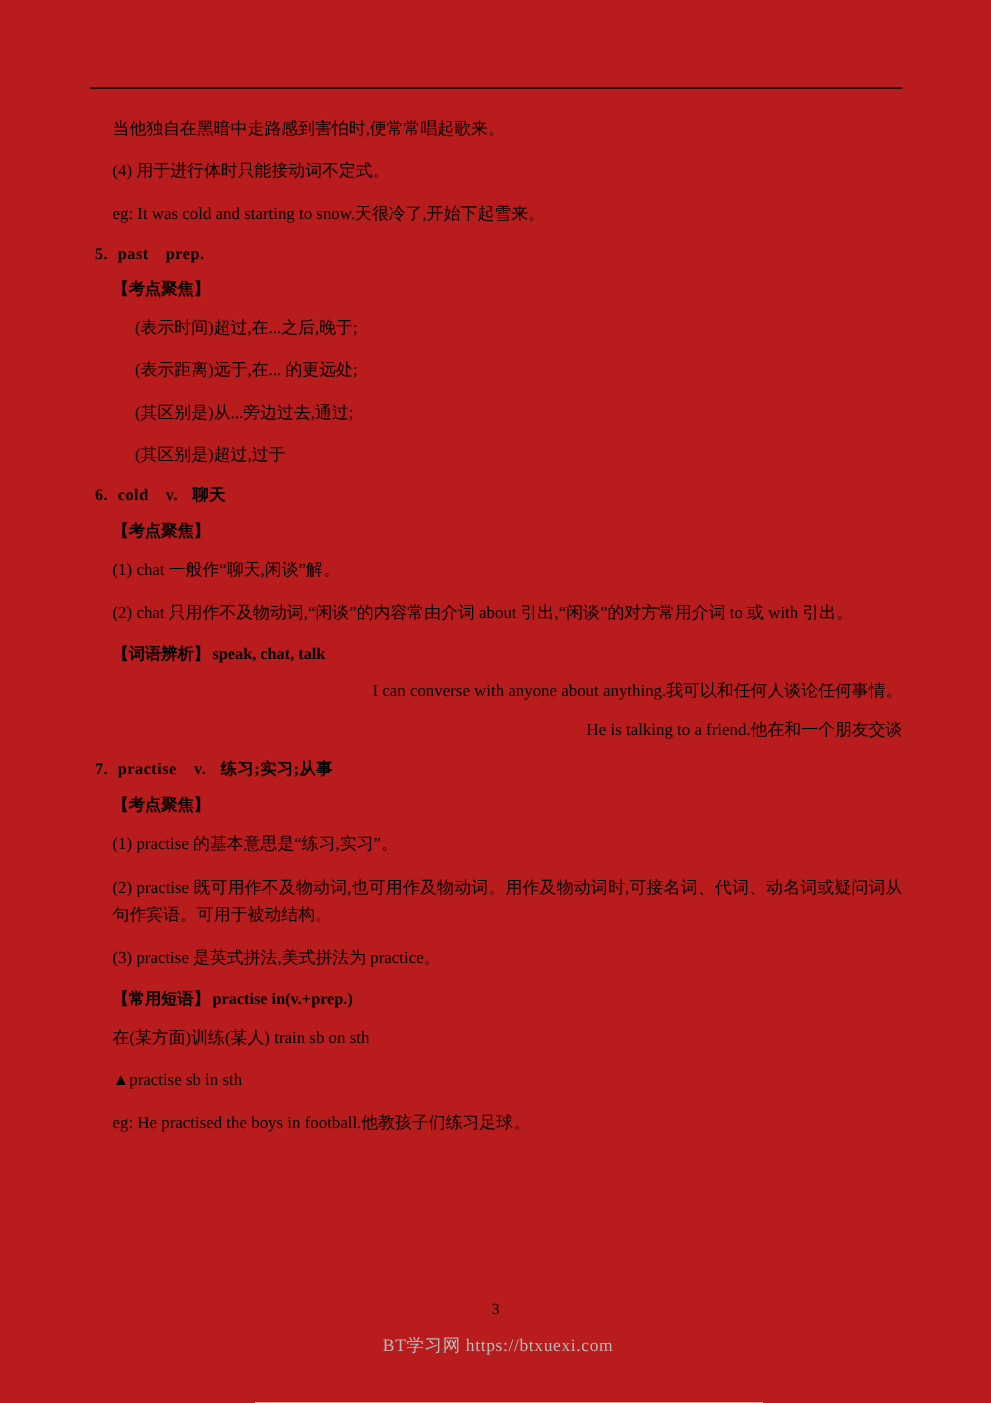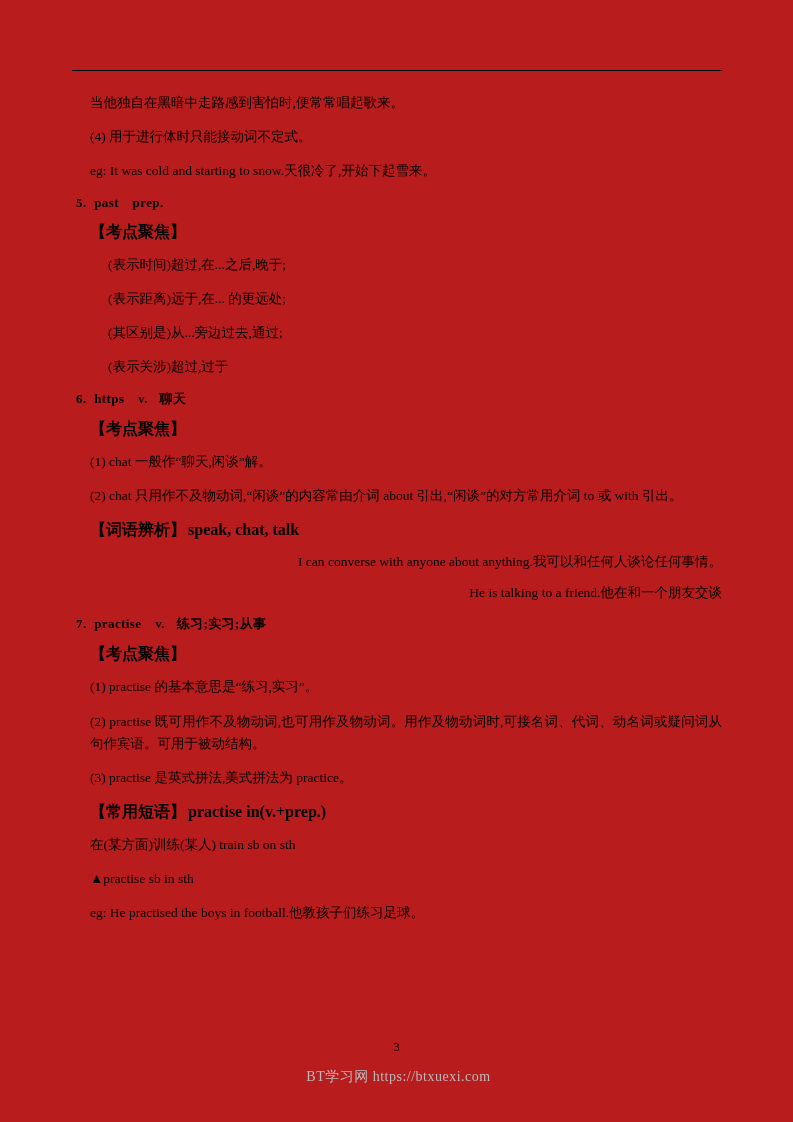--- a/index.html
+++ b/index.html
@@ -60,21 +60,21 @@
     margin-right: 4px;
   }
   .entry .word {
     margin-right: 10px;
   }
   .entry .pos {
     margin-right: 8px;
   }
   .bracket-head {
     font-weight: bold;
-    font-size: 16px;
+    font-size: 13px;
     margin-bottom: 12px;
     padding-left: 18px;
   }
   .bracket-head .tail {
     margin-left: 2px;
   }
   .eg {
     font-size: 13.5px;
     margin-bottom: 13px;
     padding-left: 18px;
@@ -132,25 +132,25 @@
       <span class="num">5.</span>
       <span class="word">past</span>
       <span class="pos">prep.</span>
     </p>
 
     <p class="bracket-head">【考点聚焦】</p>
 
     <p class="line indent2">(表示时间)超过,在...之后,晚于;</p>
     <p class="line indent2">(表示距离)远于,在... 的更远处;</p>
     <p class="line indent2">(其区别是)从...旁边过去,通过;</p>
-    <p class="line indent2">(表示关涉)超过,过于</p>
+    <p class="line indent2">(其区别是)超过,过于</p>
 
     <p class="entry">
       <span class="num">6.</span>
-      <span class="word">https</span>
+      <span class="word">cold</span>
       <span class="pos">v.</span>
       <span class="meaning">聊天</span>
     </p>
 
     <p class="bracket-head">【考点聚焦】</p>
 
     <p class="line indent1">(1) chat 一般作“聊天,闲谈”解。</p>
     <p class="line indent1">(2) chat 只用作不及物动词,“闲谈”的内容常由介词 about 引出,“闲谈”的对方常用介词 to 或 with 引出。</p>
 
     <p class="bracket-head">

